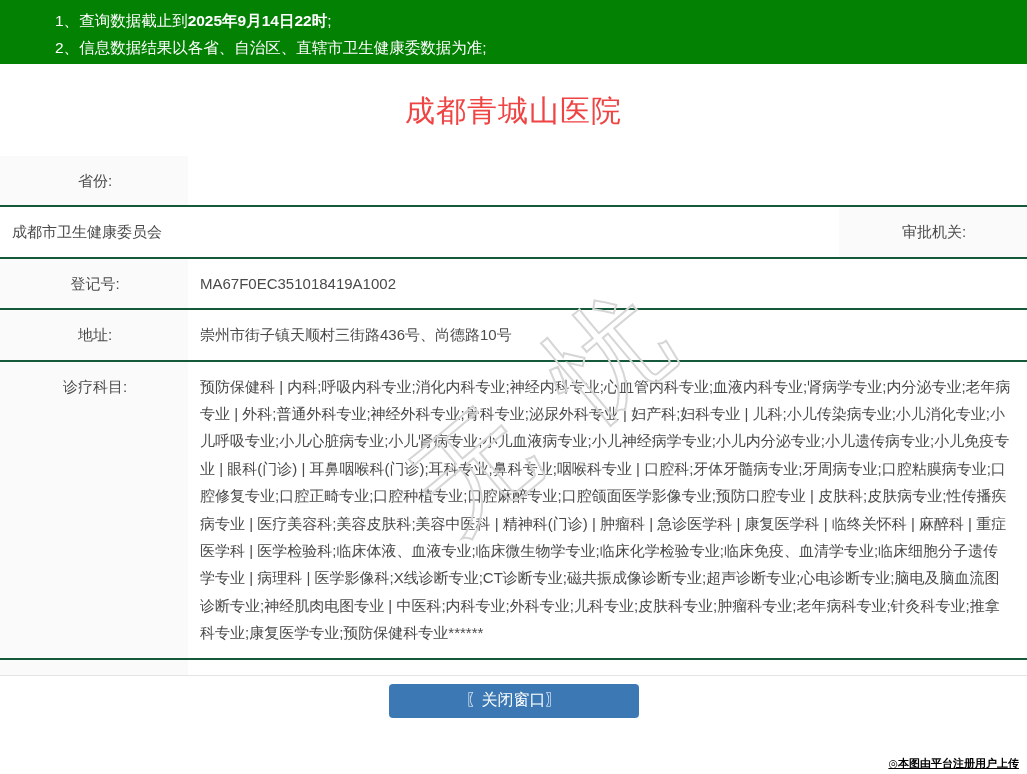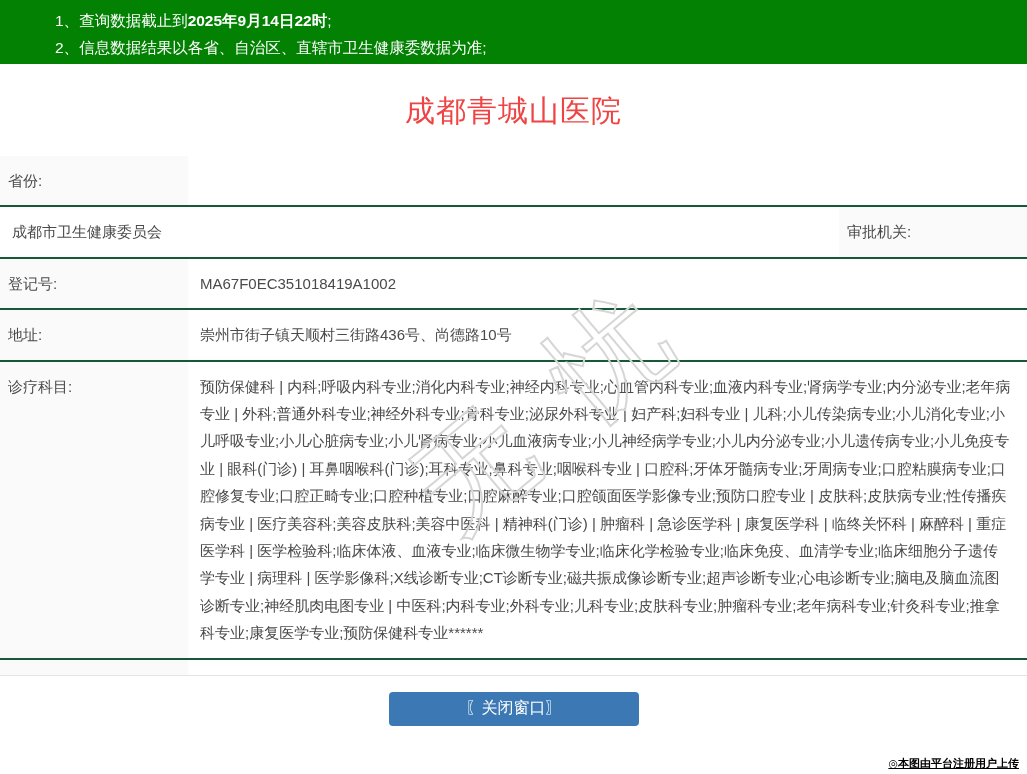--- a/index.html
+++ b/index.html
@@ -19,35 +19,35 @@
   
   .title{
     margin:0;padding:27px 0 24px 0;
     text-align:center;font-size:30px;font-weight:400;color:#ef4444;
     letter-spacing:1px;
   }
   
   .info-table{width:1027px;position:relative;z-index:1;}
   .row{display:flex;border-bottom:2px solid #16593a;}
   .cell{box-sizing:border-box;padding:11px 15px 11px 12px;font-size:15px;line-height:27.4px;color:#4a4a4a;}
-  .cell-label{flex:0 0 188px;background:#fafafa;padding-left:8px;padding-right:6px;}
+  .cell-label{flex:0 0 188px;background:#fafafa;padding-left:8px;padding-right:6px;text-align:center;}
   .cell-value{flex:1;word-break:break-all;}
   .row-short{min-height:49px;}
   .row-empty{height:15px;border-bottom:1px solid #e4e4e4;}
   .row-empty .cell{padding:0;}
   
   .watermark{
     position:absolute;left:430px;top:430px;z-index:3;
     transform:rotate(-40deg);transform-origin:left center;
     font-size:115px;letter-spacing:60px;white-space:nowrap;
     color:transparent;-webkit-text-stroke:2px #d6d6d6;
     pointer-events:none;
   }
   
-  .button-row{text-align:center;margin-top:16px;position:relative;z-index:4;}
+  .button-row{text-align:center;margin-top:8px;position:relative;z-index:4;}
   .close-btn{
     width:250px;height:34px;border:none;border-radius:4px;
     background:#3c79b4;color:#ffffff;font-size:16px;cursor:pointer;
     font-family:"Liberation Sans","DejaVu Sans",sans-serif;
   }
   
   .credit{
     position:absolute;right:8px;bottom:3px;z-index:5;
     font-size:11px;font-weight:bold;color:#000;
     text-shadow:0 0 2px #fff,0 0 2px #fff;

